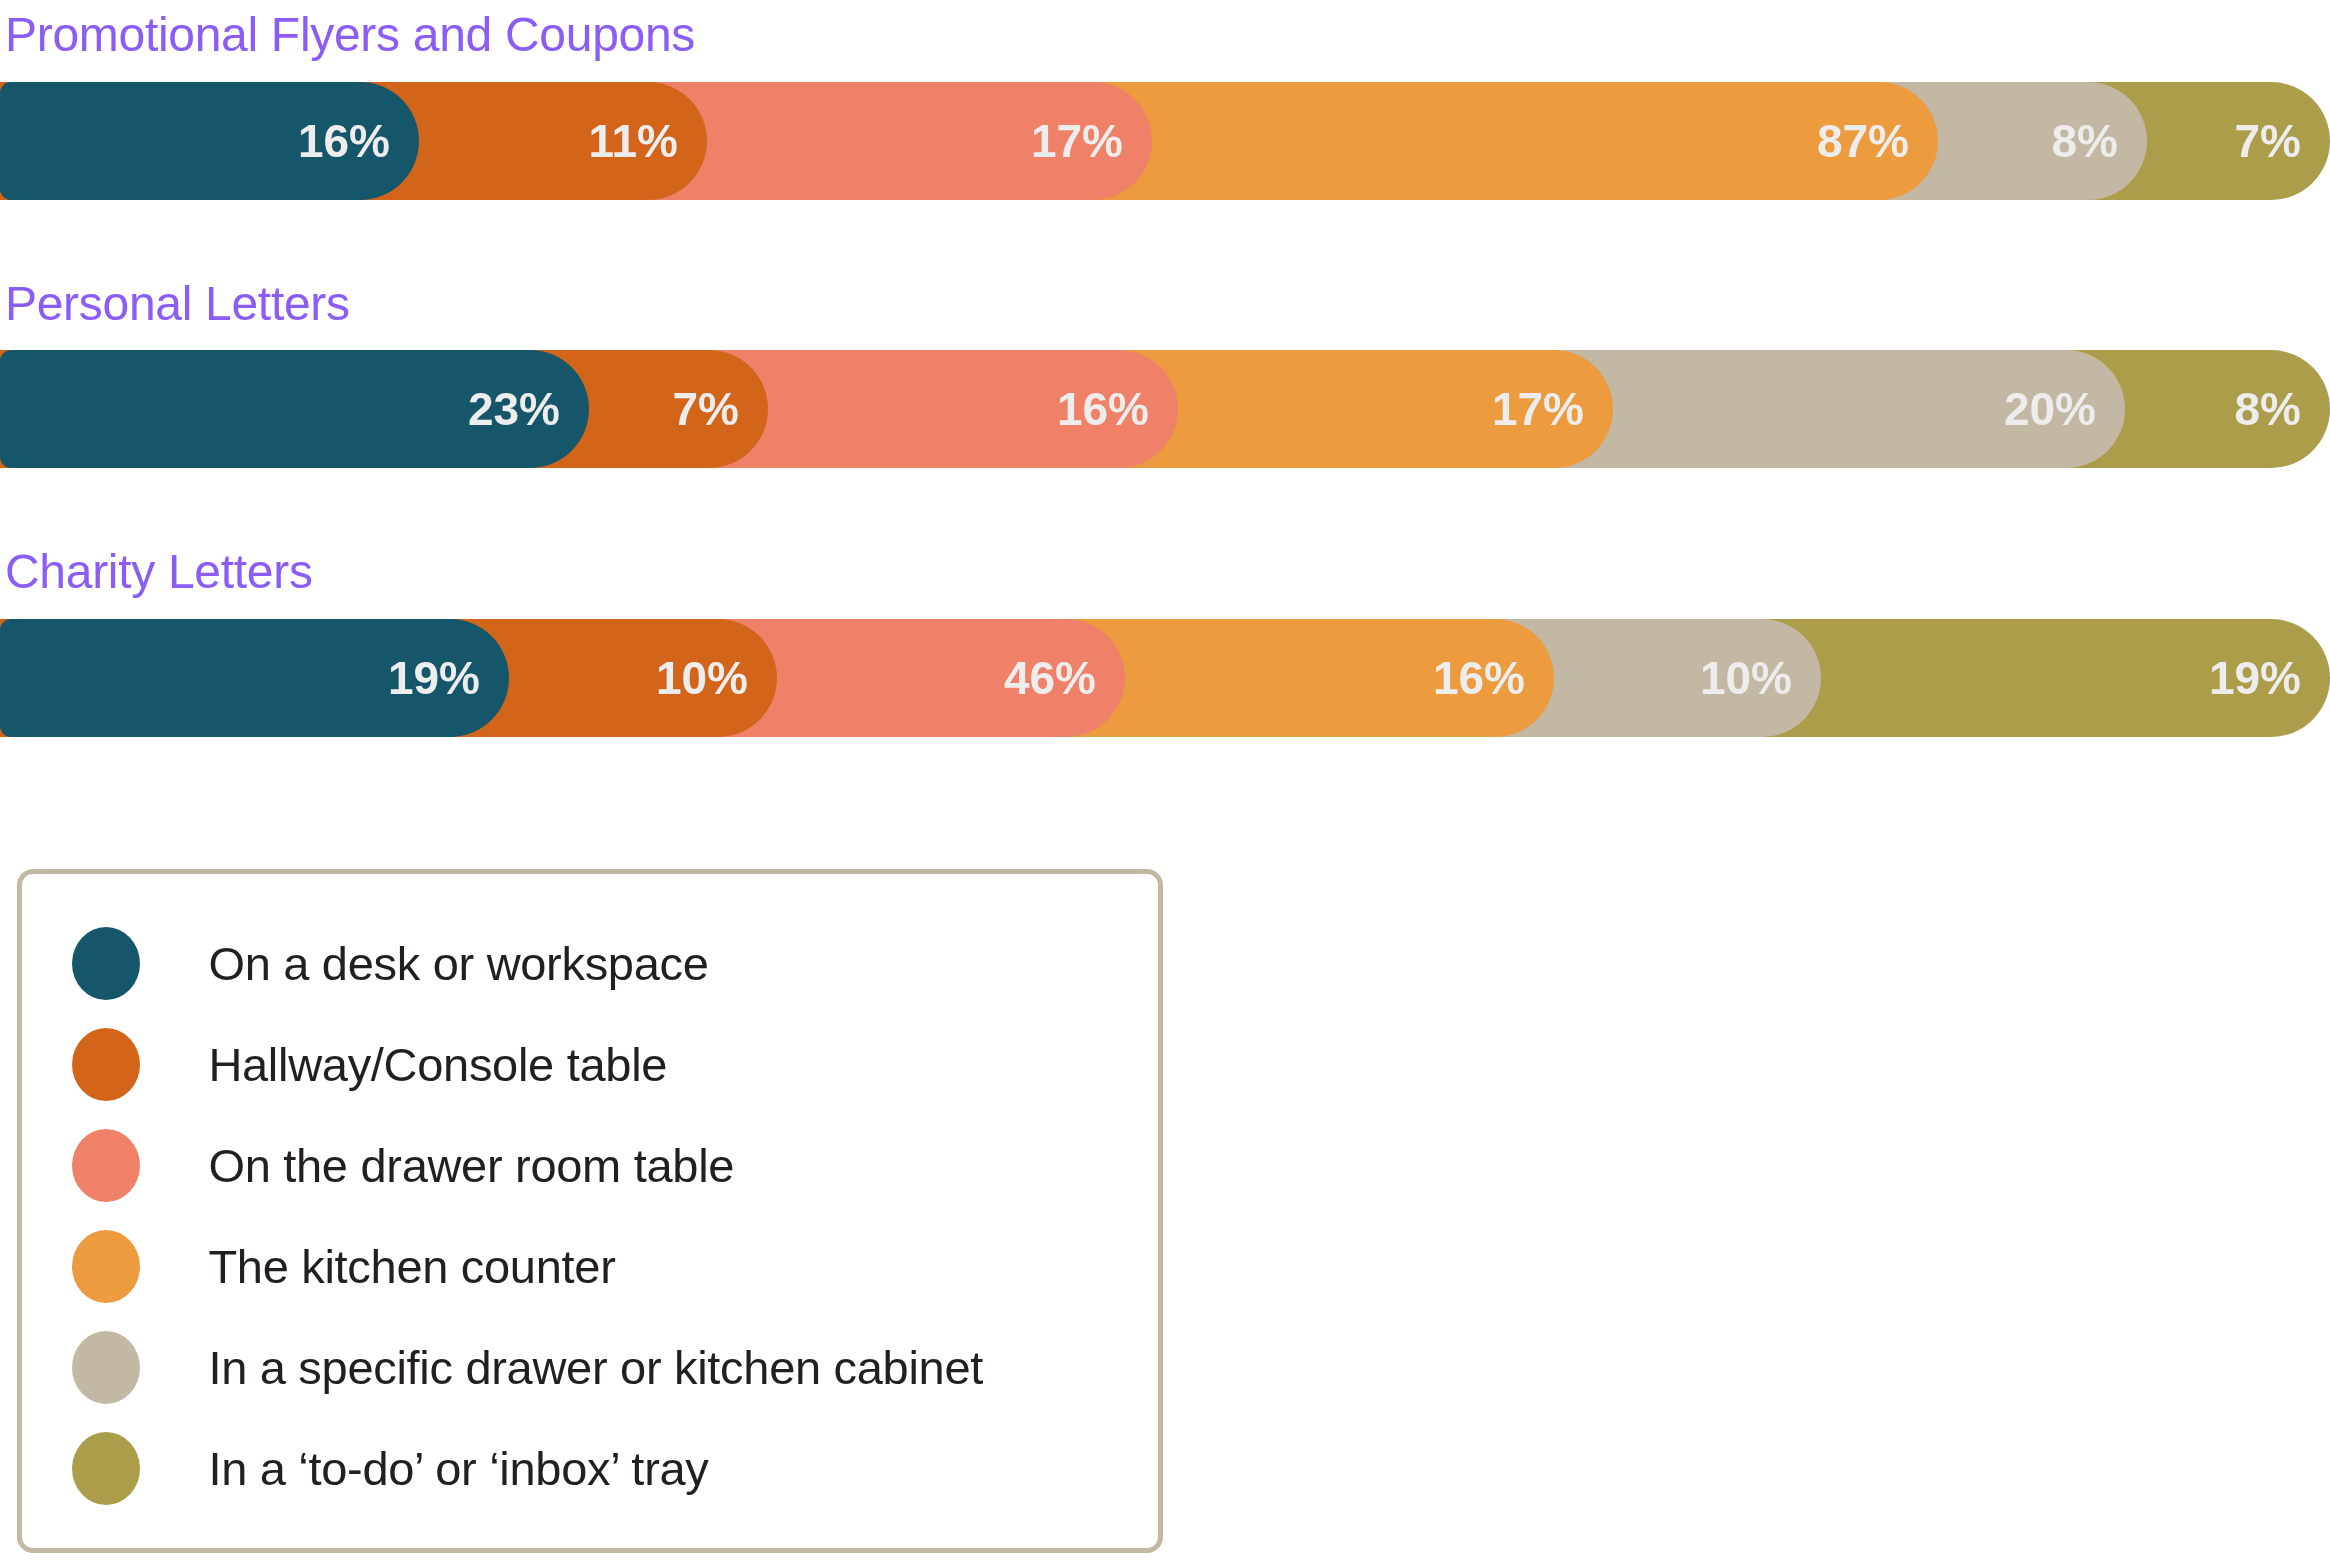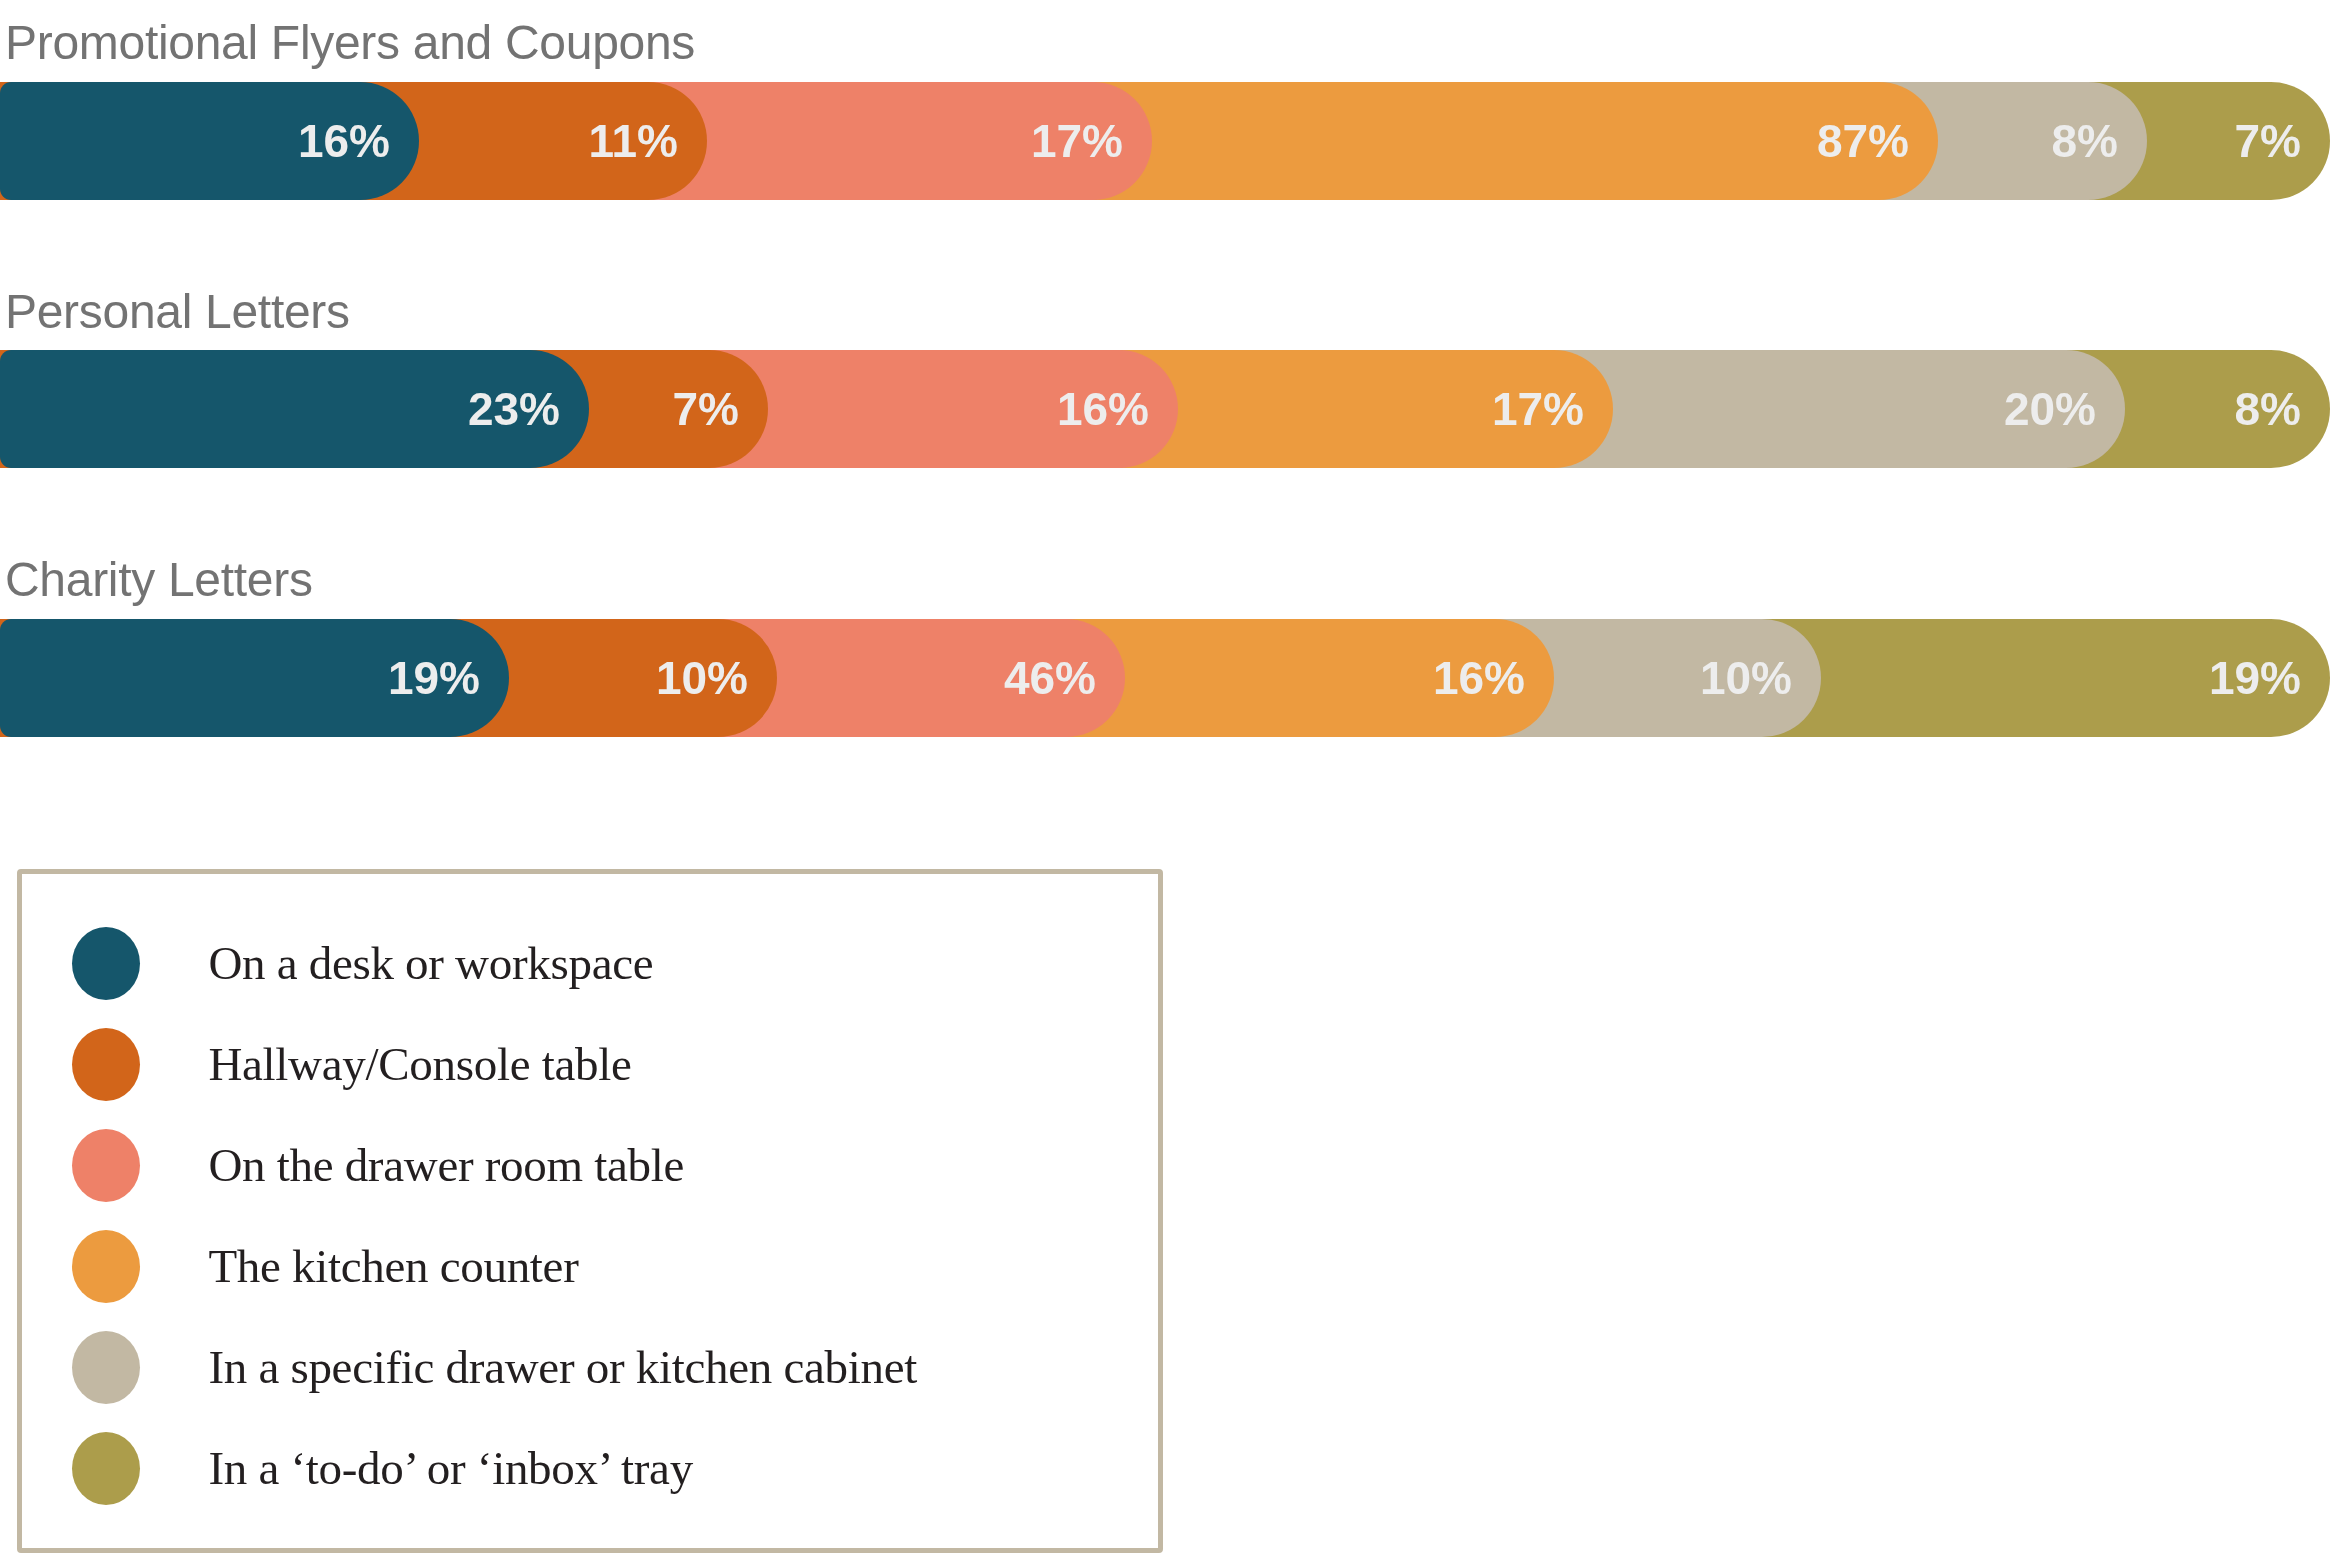--- a/index.html
+++ b/index.html
@@ -20,24 +20,23 @@
     height: 1564px;
   }
 
   
   .group-title {
     position: absolute;
     left: 5px;
     font-size: 48px;
     line-height: 1;
     font-weight: 400;
-    color: #737373;
+    color: #8b5cf6;
     letter-spacing: -0.3px;
     white-space: nowrap;
-    margin-top: 8px;
   }
 
   
   .bar {
     position: absolute;
     left: 0;
     width: 2330px;
     height: 102px;
   }
   .seg {
@@ -63,24 +62,23 @@
   }
   
   .seg.first {
     border-radius: 11.2px 59px 59px 11.2px;
   }
 
   
   .legend {
     position: absolute;
     border: 5.6px solid #c2b8a3;
-    border-radius: 4px;
+    border-radius: 16px;
     background: #ffffff;
     box-sizing: border-box;
-    font-family: Liberation Serif, serif;
   }
   .legend-list {
     position: absolute;
     left: 50px;
     top: 39px;
   }
   .legend-item {
     display: flex;
     align-items: center;
     height: 101px;

